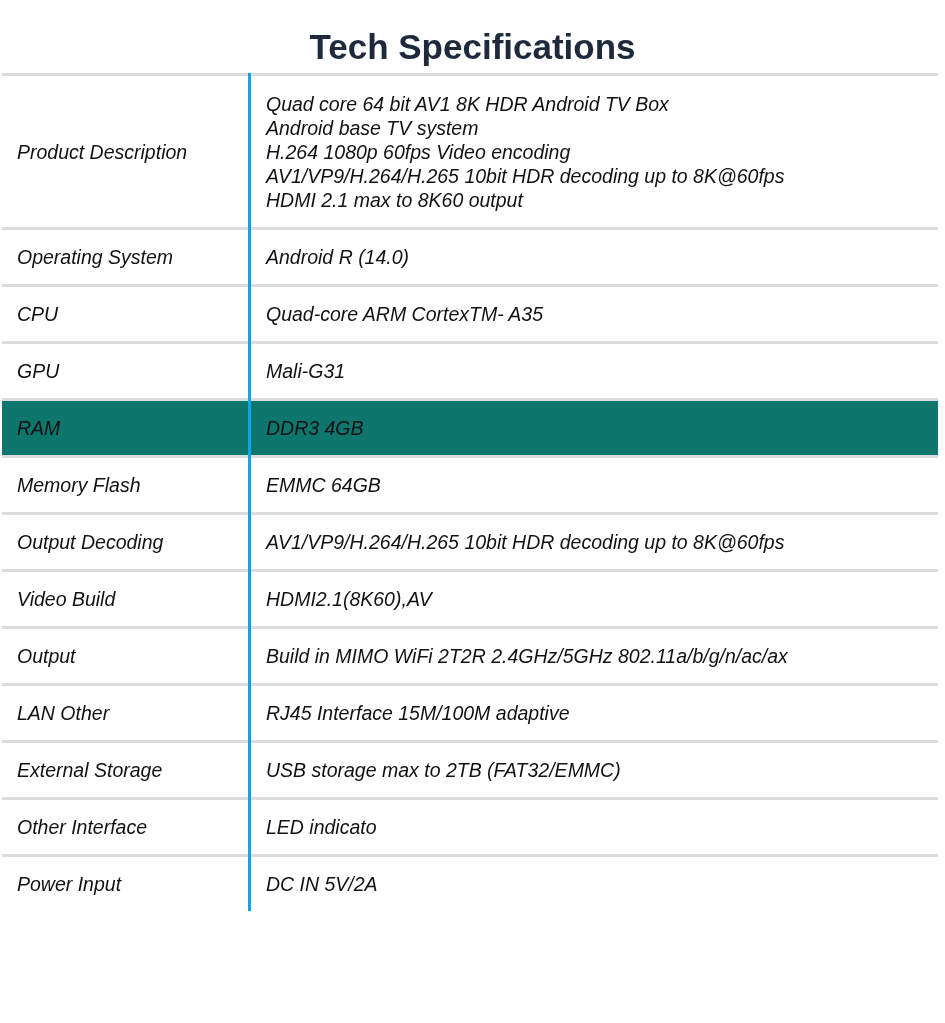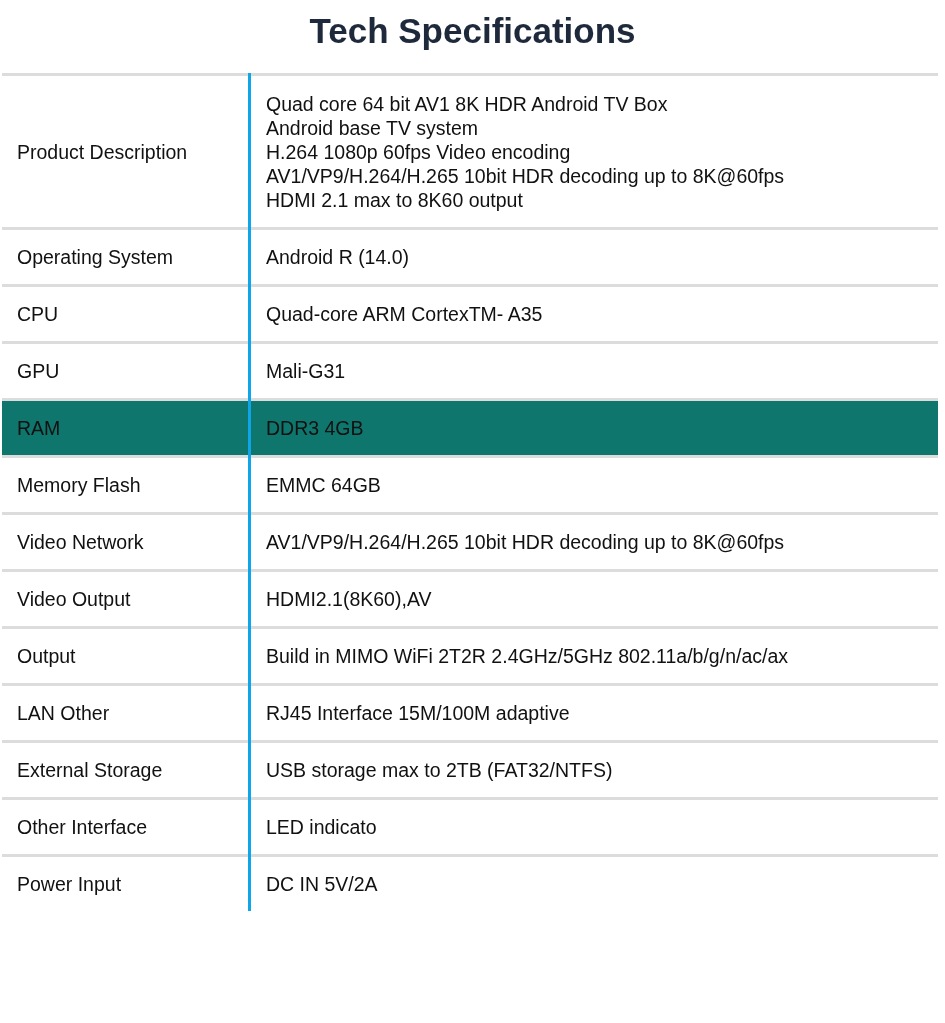--- a/index.html
+++ b/index.html
@@ -2,21 +2,21 @@
 <html><head>
   <meta charset="utf-8">
   <style>
     html, body { margin: 0; padding: 0; background: #ffffff; }
     body {
       width: 945px; height: 1023px; overflow: hidden;
       font-family: "Liberation Sans", sans-serif;
       color: #111111;
     }
     .title {
-      margin: 0;
+      margin: 16px;
       height: 62px;
       line-height: 62px;
       text-align: center;
       font-size: 35px;
       font-weight: bold;
       color: #1e2a3c;
       padding-left: 0px;
     }
     table.specs {
       position: absolute;
@@ -24,20 +24,21 @@
       width: 936px;
       border-collapse: collapse;
       font-size: 19.5px;
     }
     table.specs tr { border-top: 3px solid #dcdcdc; }
     table.specs td {
       padding: 0 0 0 15px;
       height: 54px;
       vertical-align: middle;
       line-height: 24px;
+      font-style: italic;
     }
     table.specs td.label {
       width: 231px;
       border-right: 3px solid #0ea5e9;
     }
     table.specs td.value { padding-left: 15px; }
     table.specs tr.first td { height: 151px; }
     table.specs tr.hover { background: #0f766e; }
     .line { display: block; }
   </style>
@@ -72,38 +73,38 @@
     </tr>
     <tr class="hover">
       <td class="label">RAM</td>
       <td class="value">DDR3 4GB</td>
     </tr>
     <tr>
       <td class="label">Memory Flash</td>
       <td class="value">EMMC 64GB</td>
     </tr>
     <tr>
-      <td class="label">Video Network</td>
+      <td class="label">Output Decoding</td>
       <td class="value">AV1/VP9/H.264/H.265 10bit HDR decoding up to 8K@60fps</td>
     </tr>
     <tr>
-      <td class="label">Video Output</td>
+      <td class="label">Video Build</td>
       <td class="value">HDMI2.1(8K60),AV</td>
     </tr>
     <tr>
       <td class="label">Output</td>
       <td class="value">Build in MIMO WiFi 2T2R 2.4GHz/5GHz 802.11a/b/g/n/ac/ax</td>
     </tr>
     <tr>
       <td class="label">LAN Other</td>
       <td class="value">RJ45 Interface 15M/100M adaptive</td>
     </tr>
     <tr>
       <td class="label">External Storage</td>
-      <td class="value">USB storage max to 2TB (FAT32/NTFS)</td>
+      <td class="value">USB storage max to 2TB (FAT32/EMMC)</td>
     </tr>
     <tr>
       <td class="label">Other Interface</td>
       <td class="value">LED indicato</td>
     </tr>
     <tr>
       <td class="label">Power Input</td>
       <td class="value">DC IN 5V/2A</td>
     </tr>
   </tbody>

